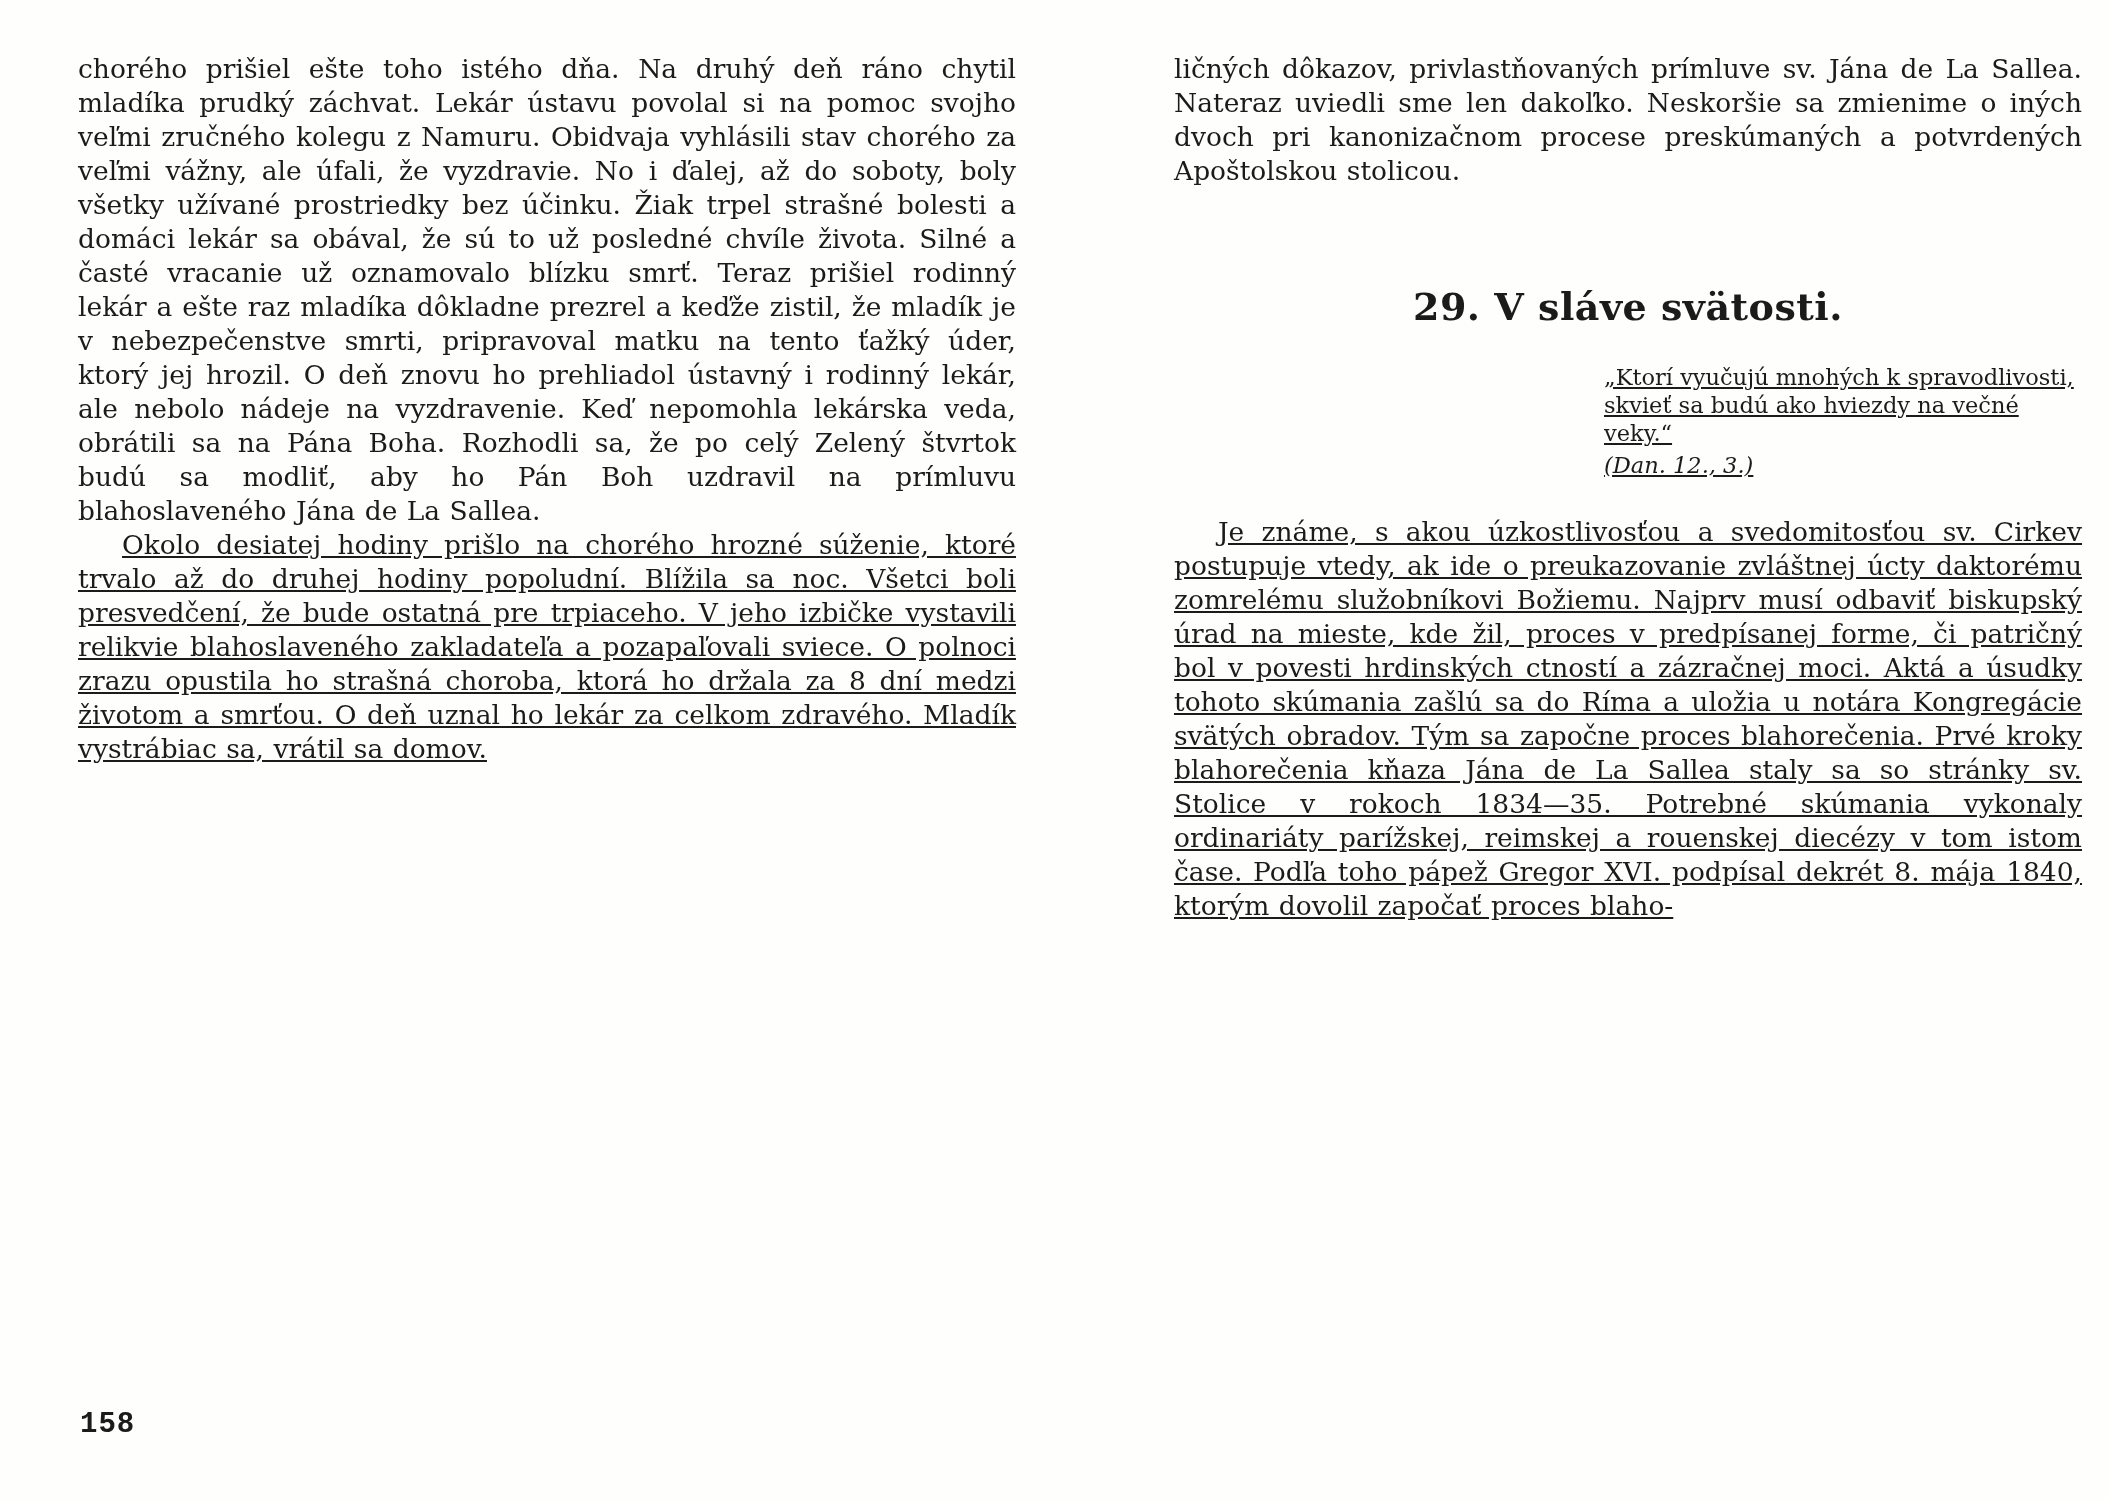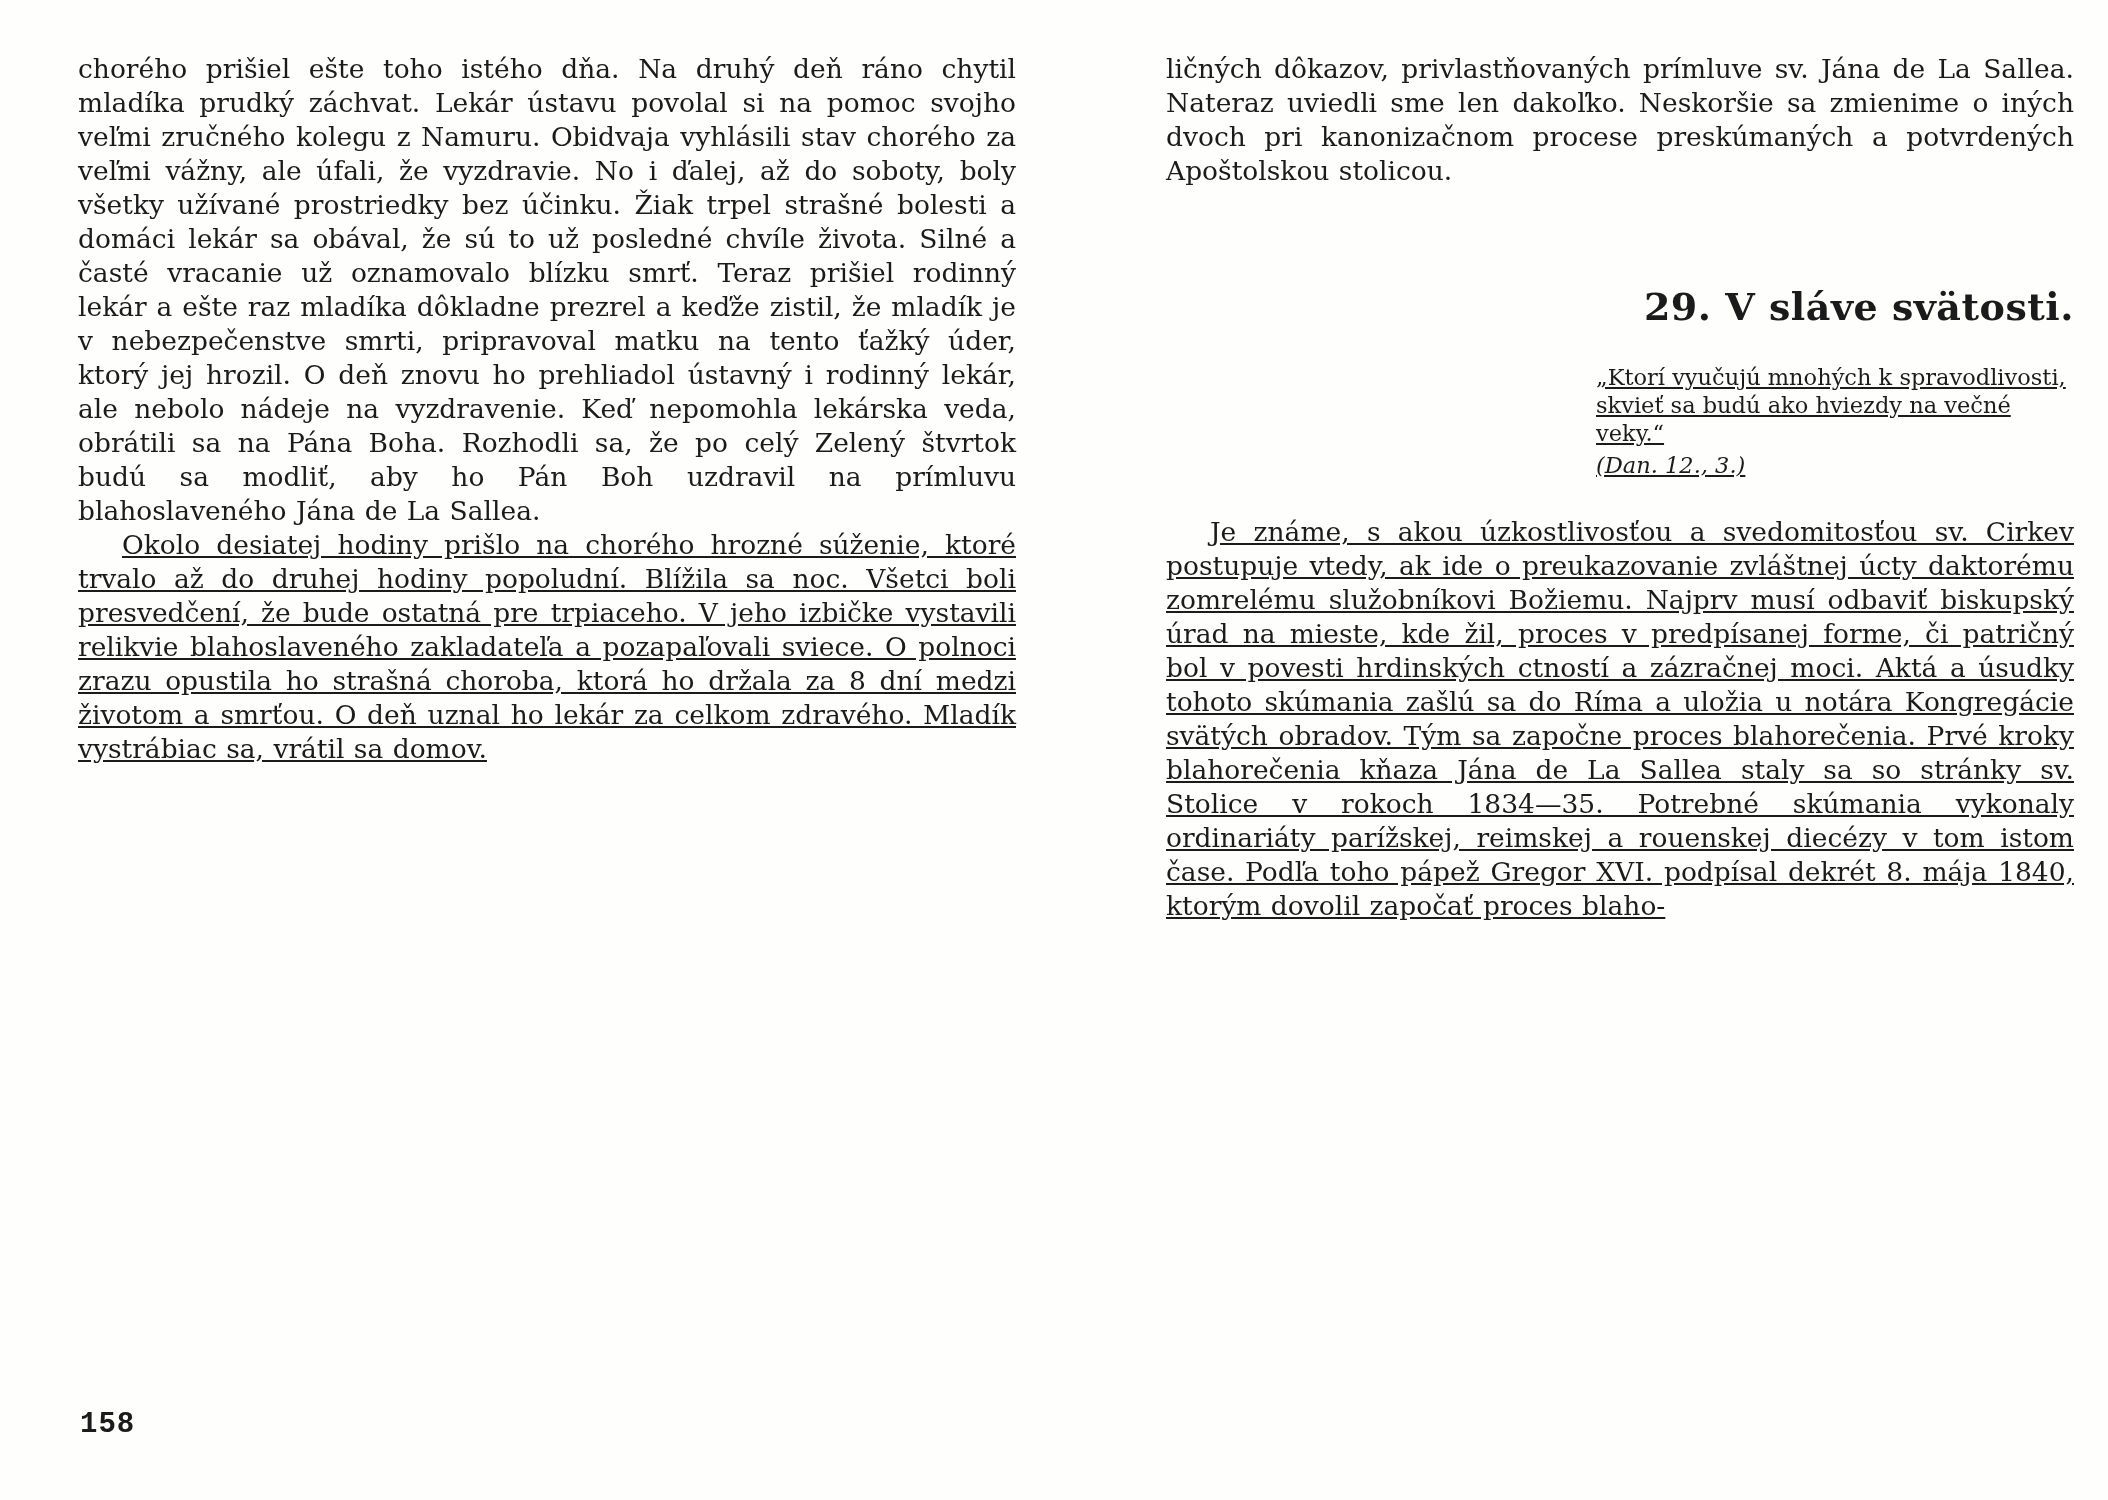--- a/index.html
+++ b/index.html
@@ -25,35 +25,35 @@
     height: 1228px;
   }
   .page-left  { left: 0;      width: 1054px; }
   .page-right { left: 1054px; width: 1054px; }
 
   .text-block {
     position: absolute;
     top: 52px;
   }
   .page-left  .text-block { left: 78px;  width: 938px; }
-  .page-right .text-block { left: 112px; width: 908px; }
+  .page-right .text-block { left: 120px; width: 908px; }
 
   .para {
     font-size: 26.5px;
     line-height: 34px;
     text-align: justify;
     margin: 0;
     word-spacing: 1px;
   }
   .para.indent { text-indent: 44px; text-decoration: underline; }
 
   .section-heading {
     font-size: 38px;
     font-weight: bold;
-    text-align: right;
+    text-align: center;
     margin: 96px 0 10px 0;
     letter-spacing: 0.5px;
     font-family: "DejaVu Serif", serif;
   }
 
   .epigraph {
     width: 478px;
     margin: 34px 0 0 auto;
     font-size: 22.5px;
     line-height: 28px;

